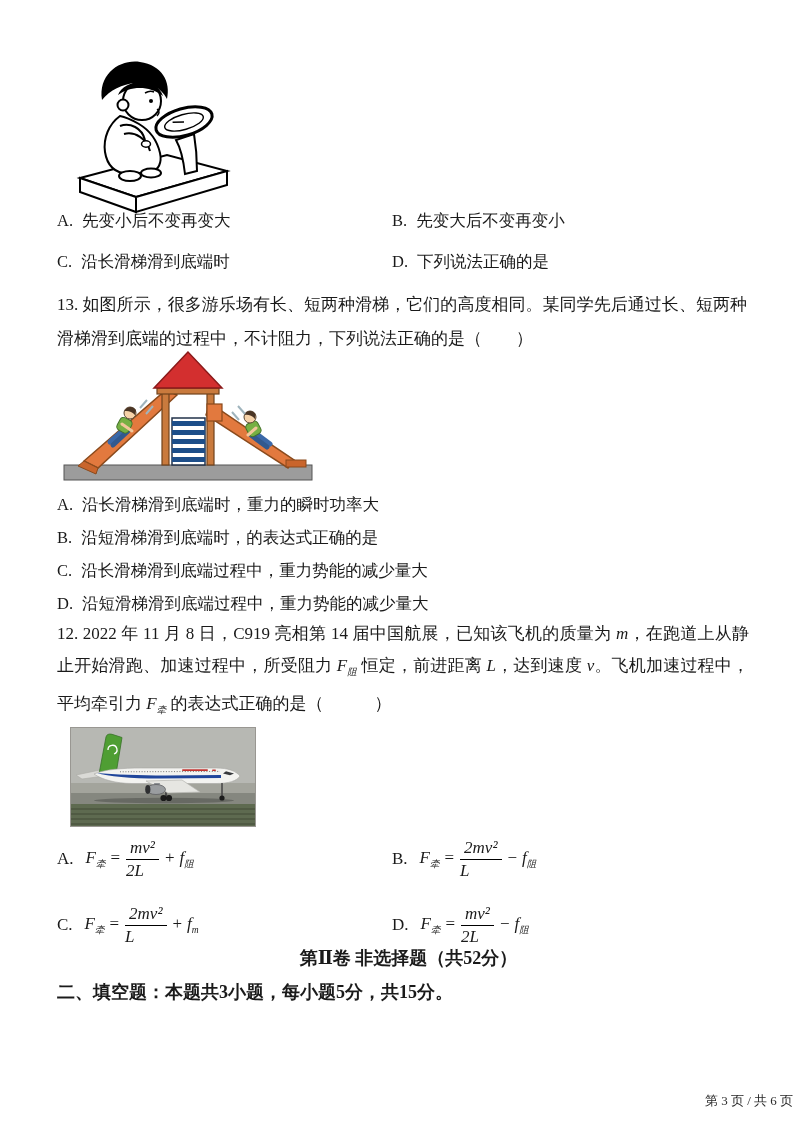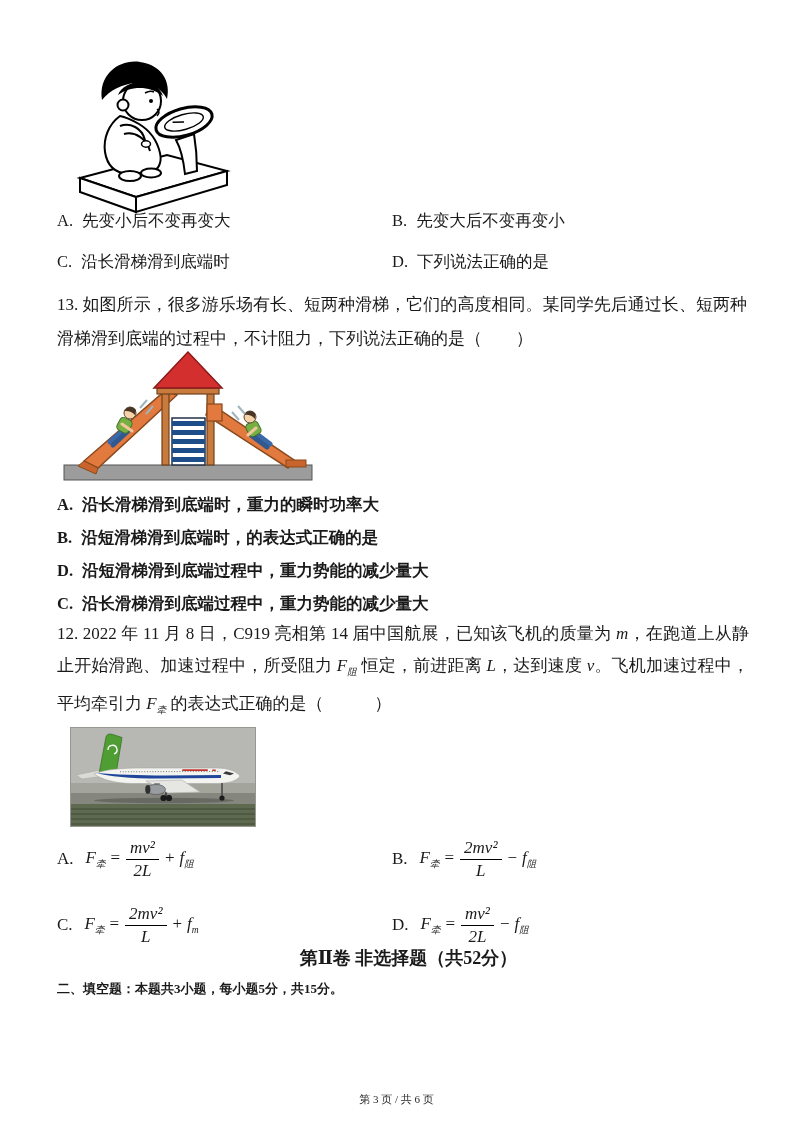--- a/index.html
+++ b/index.html
@@ -15,29 +15,29 @@
   #q12-stem{line-height:32px;}
   
   .opt{font-size:16.5px;line-height:26px;white-space:nowrap;}
   .olabel{margin-right:9px;}
   .opts-grid{display:grid;grid-template-columns:335px auto;row-gap:15px;}
   .opts-col .opt{margin-bottom:7px;}
   
   .mvar{font-family:"Liberation Serif","DejaVu Serif",serif;font-style:italic;}
   .csub{font-size:9.5px;font-style:italic;}
   .mop{font-style:normal;padding:0 5px;}
-  .frac{display:inline-block;vertical-align:middle;text-align:center;line-height:1.15;margin:16px 1px;}
+  .frac{display:inline-block;vertical-align:middle;text-align:left;line-height:1.15;margin:16px 1px;}
   .frac .num{display:block;padding:0 4px 1px;border-bottom:1px solid #000;}
   .frac .den{display:block;padding-top:1px;}
   .fopt{font-size:17px;height:52px;display:flex;align-items:center;}
   .fopt .olabel{margin-right:12px;}
   
   #sec2-title{width:100%;text-align:center;font-weight:bold;font-size:18px;}
-  #fill-header{font-weight:bold;font-size:13px;}
-  #footer{width:100%;text-align:center;font-size:11px;color:#2a2a2a;}
+  #fill-header{font-weight:bold;font-size:18px;}
+  #footer{width:100%;text-align:right;font-size:13px;color:#2a2a2a;}
   svg{display:block;}
 </style>
 </head>
 <body>
 
 <div class="abs" style="left:72px;top:52px;">
   <svg width="165" height="165" viewBox="0 0 165 165">
 
     <g>
       <polygon points="8,126 95,103 155,119 64,145" fill="#fff" stroke="#000" stroke-width="2"></polygon>
@@ -127,25 +127,25 @@
       <path d="M11,11 L27,23" stroke="#32598f" stroke-width="5" stroke-linecap="round"></path>
       <rect x="7" y="-2" width="13" height="14" rx="4" transform="rotate(-28 13 5)" fill="#76b043" stroke="#43702a" stroke-width="1"></rect>
       <path d="M16,4 L8,11" stroke="#f2c79a" stroke-width="3" stroke-linecap="round"></path>
       <circle cx="10" cy="-7" r="6" fill="#f6d2a8" stroke="#5a4632" stroke-width="1"></circle>
       <path d="M4,-9 A6.5,6.5 0 0 1 15.5,-10 L15,-5 A12,12 0 0 0 4,-9 Z" fill="#4a3525"></path>
       <path d="M-8,-12 l7,8 M-2,-18 l7,8" stroke="#9fb4bd" stroke-width="2" fill="none"></path>
     </g>
   </svg>
 </div>
 
-<div class="abs opts-col" style="left:57px;top:492px;font-weight:bold;">
+<div class="abs opts-col" style="left:57px;top:492px;">
   <div class="opt"><span class="olabel">A.</span><span>沿长滑梯滑到底端时，重力的瞬时功率大</span></div>
   <div class="opt"><span class="olabel">B.</span><span>沿短滑梯滑到底端时，的表达式正确的是</span></div>
+  <div class="opt"><span class="olabel">C.</span><span>沿长滑梯滑到底端过程中，重力势能的减少量大</span></div>
   <div class="opt"><span class="olabel">D.</span><span>沿短滑梯滑到底端过程中，重力势能的减少量大</span></div>
-  <div class="opt"><span class="olabel">C.</span><span>沿长滑梯滑到底端过程中，重力势能的减少量大</span></div>
 </div>
 
 <p class="abs stem" id="q12-stem" style="left:57px;top:618px;width:692px;"><span>12. 2022 年 11 月 8 日，C919 亮相第 14 届中国航展，已知该飞机的质量为 </span><i class="mvar">m</i><span>，在跑道上从静止开始滑跑、加速过程中，所受阻力 </span><i class="mvar">F</i><sub class="csub">阻</sub><span> 恒定，前进距离 </span><i class="mvar">L</i><span>，达到速度 </span><i class="mvar">v</i><span>。飞机加速过程中，平均牵引力 </span><i class="mvar">F</i><sub class="csub">牵</sub><span> 的表达式正确的是（　　　）</span></p>
 
 <div class="abs" style="left:70px;top:727px;">
   <svg width="186" height="100" viewBox="0 0 186 100">
     <rect x="0" y="0" width="186" height="100" fill="#b7b8b3"></rect>
     <rect x="0" y="56" width="186" height="14" fill="#a3a49c"></rect>
     <rect x="0" y="66" width="186" height="11" fill="#85877f"></rect>
     <ellipse cx="94" cy="73.5" rx="70" ry="2.8" fill="#000000" opacity="0.22"></ellipse>

